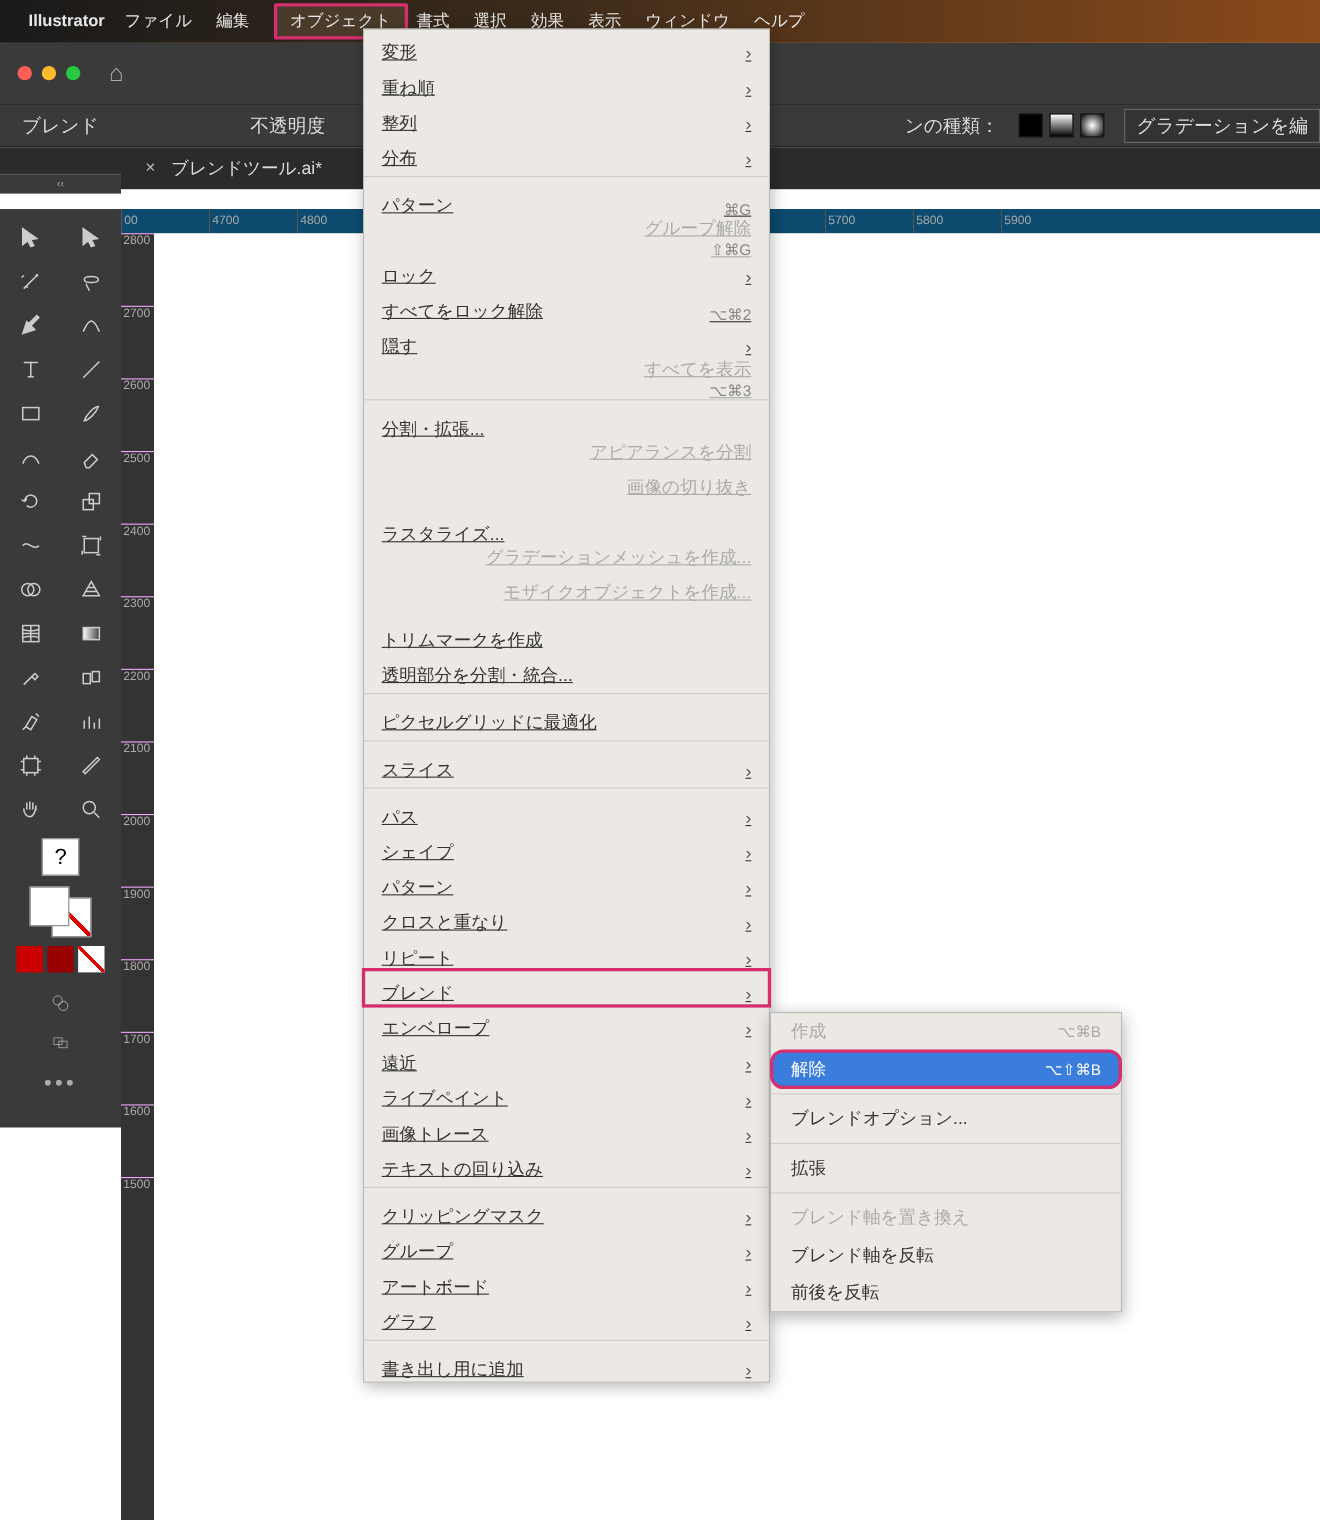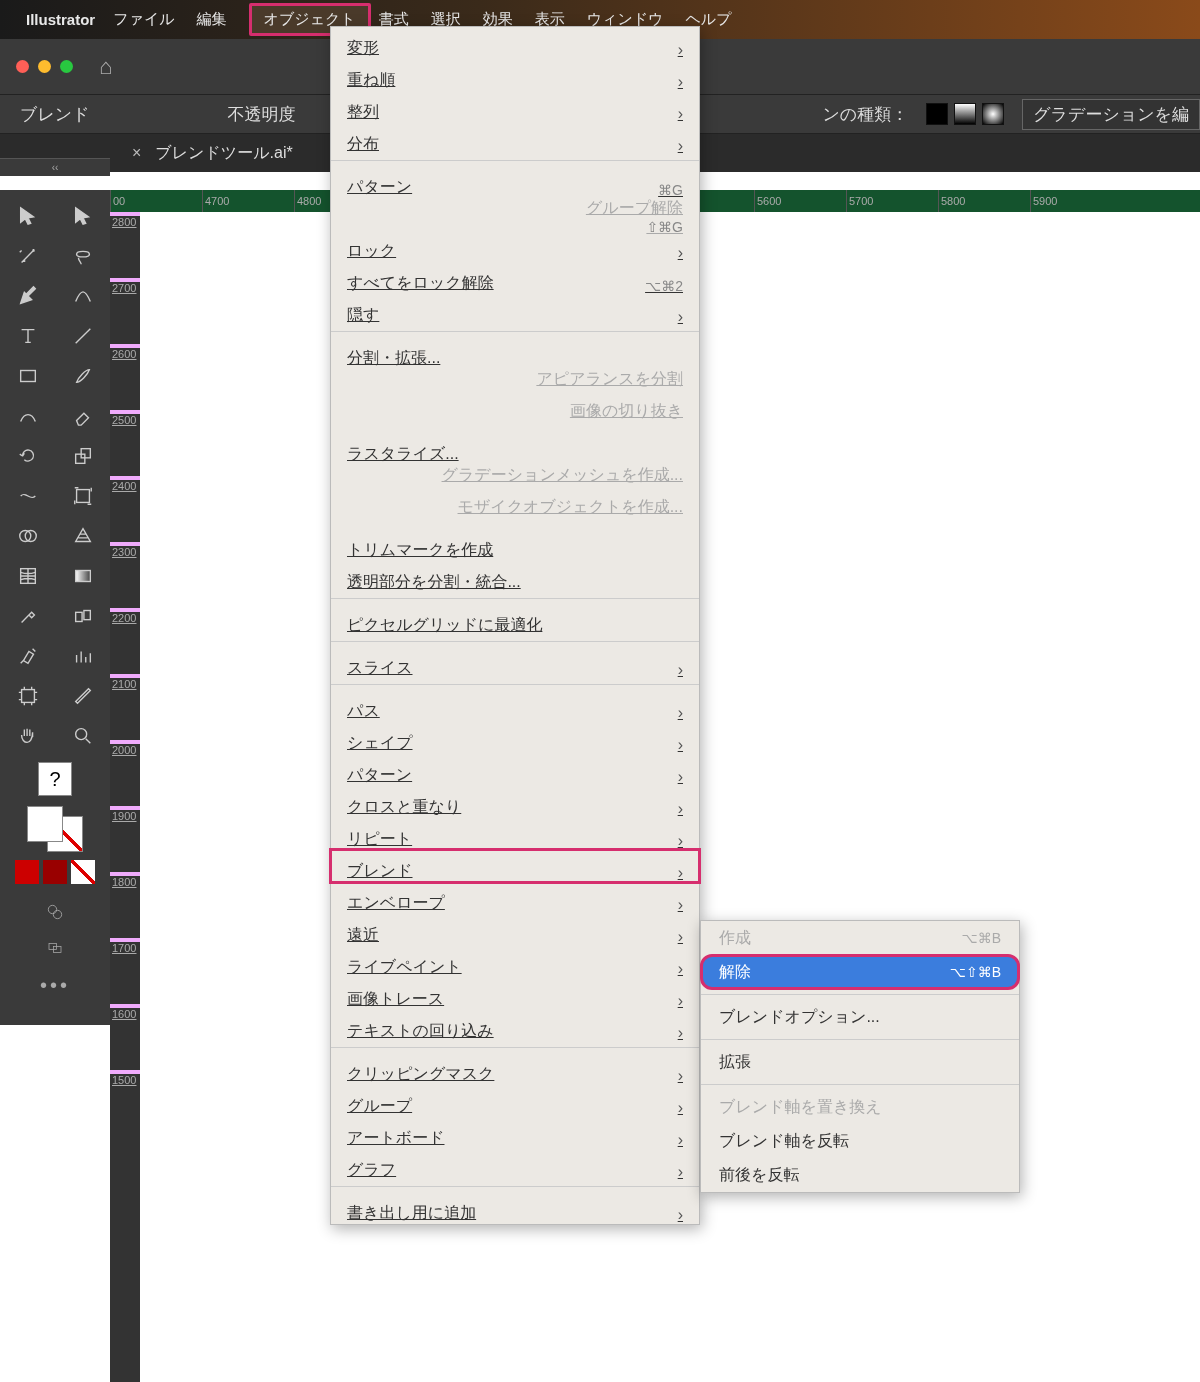--- a/index.html
+++ b/index.html
@@ -47,24 +47,24 @@
 .fillstroke .bg::after{content:"";position:absolute;inset:0;background:linear-gradient(45deg,transparent 46%,#d00 46%,#d00 54%,transparent 54%);}
 .swrow{display:flex;gap:4px;justify-content:center;margin-bottom:10px;}
 .sw{width:24px;height:24px;}
 .sw.r{background:#c00;} .sw.dr{background:#900;} .sw.n{background:#fff;position:relative;}
 .sw.n::after{content:"";position:absolute;inset:0;background:linear-gradient(45deg,transparent 45%,#d00 45%,#d00 55%,transparent 55%);}
 .misc-ic{width:100%;height:36px;display:flex;align-items:center;justify-content:center;color:#999;}
 .dots3{letter-spacing:3px;font-size:20px;color:#aaa;text-align:center;padding:8px 0;}
 
 
 .canvas{position:absolute;left:110px;top:190px;right:0;bottom:0;background:#2b2b2b;}
-.ruler-h{height:22px;background:#14532d;display:flex;color:#aaa;font-size:11px;overflow:hidden;gap:12px;}
+.ruler-h{height:22px;background:#0c4a6e;display:flex;color:#aaa;font-size:11px;overflow:hidden;}
 .ruler-h span{width:80px;flex:none;border-left:1px solid #555;padding-left:2px;line-height:22px;}
 .ruler-v{position:absolute;left:0;top:22px;width:30px;bottom:0;background:#333;color:#aaa;font-size:11px;}
-.ruler-v span{display:block;height:66px;border-top:4px solid #f0abfc;padding-left:2px;text-decoration:underline;}
+.ruler-v span{display:block;height:66px;border-top:1px solid #f0abfc;padding-left:2px;}
 .artboard{position:absolute;left:30px;top:22px;right:0;height:1200px;background:#fff;}
 
 
 .menu{position:absolute;top:26px;left:330px;width:370px;background:#ece9e4;border:1px solid #bbb;box-shadow:2px 4px 14px rgba(0,0,0,.3);font-size:16px;color:#333;z-index:20;}
 .menu .mi{height:32px;display:flex;align-items:flex-end;padding:0 16px;justify-content:space-between;text-decoration:underline;}
 .menu .mi.dis{color:#aaa;flex-direction:column;}
 .menu .mi .sc{color:#888;font-size:14px;}
 .menu .mi .arr{color:#555;}
 .menu .sep{height:1px;background:#ccc;margin:5px 0;}
 .menu .mi.hi-box{outline:3px solid #d62e6e;outline-offset:-1px;}
@@ -394,20 +394,24 @@
       <span class="arr">›</span>
     </div>
     <div class="mi">
       <span>すべてをロック解除</span>
       <span class="sc">⌥⌘2</span>
     </div>
     <div class="mi">
       <span>隠す</span>
       <span class="arr">›</span>
     </div>
+    <div class="mi dis">
+      <span>すべてを表示</span>
+      <span class="sc">⌥⌘3</span>
+    </div>
     <div class="sep"></div>
     <div class="mi">
       <span>分割・拡張...</span>
     </div>
     <div class="mi dis">
       <span>アピアランスを分割</span>
     </div>
     <div class="mi dis">
       <span>画像の切り抜き</span>
     </div>

